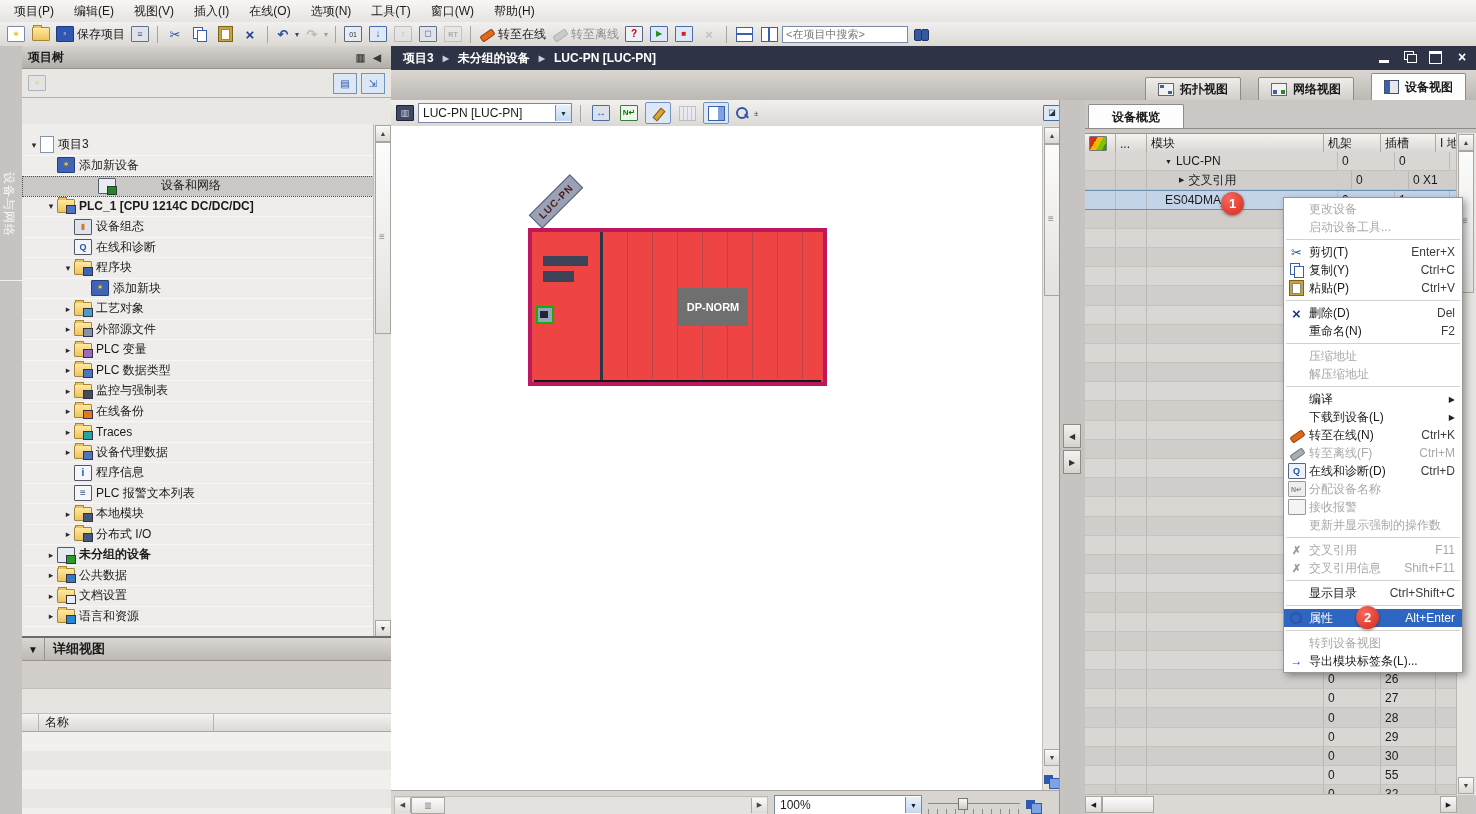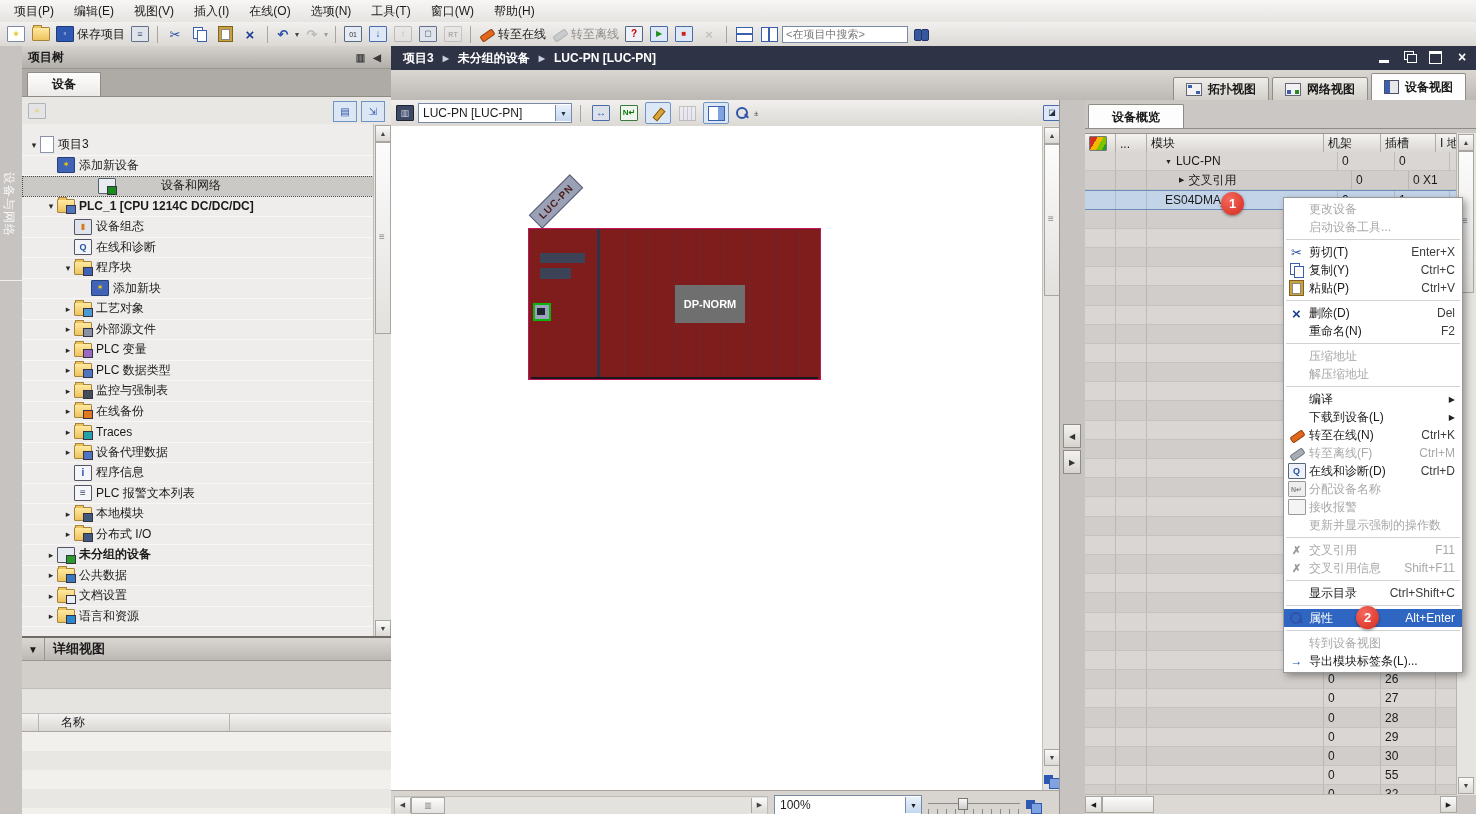--- a/index.html
+++ b/index.html
@@ -80,52 +80,52 @@
   .sbbtn{position:absolute;left:1px;width:14px;height:15px;background:linear-gradient(#fafafa,#dcd9d5);border:1px solid #a9a5a0;font-size:7px;color:#444;display:flex;align-items:center;justify-content:center;}
   .sbthumb{position:absolute;left:1px;width:14px;background:linear-gradient(#fcfcfc,#e3e1de);border:1px solid #a9a5a0;}
   .sbthumb::after{content:"≡";position:absolute;left:3px;top:50%;margin-top:-7px;color:#888;font-size:10px;}
   
   #dv{position:absolute;left:0;right:0;bottom:0;height:176px;border-top:2px solid #6f6b66;background:#e9e7e4;}
   .dv-title{height:22px;background:linear-gradient(#dad7d3,#bcb8b3);display:flex;align-items:center;font-weight:bold;font-size:13px;border-bottom:1px solid #9a958f;}
   .dv-chev{width:22px;text-align:center;font-size:10px;border-right:1px solid #9a958f;align-self:stretch;display:flex;align-items:center;justify-content:center;}
   .dv-title .t{padding-left:8px;}
   .dv-band1{height:27px;background:#d2cfcb;border-bottom:1px solid #c2beb9;}
   .dv-band2{height:24px;background:#e6e4e1;border-bottom:1px solid #c2beb9;}
-  .dv-head{height:17px;display:flex;background:linear-gradient(#f4f3f2,#dbd8d4);border-bottom:1px solid #a9a5a0;align-items:center;gap:16px;}
+  .dv-head{height:17px;display:flex;background:linear-gradient(#f4f3f2,#dbd8d4);border-bottom:1px solid #a9a5a0;align-items:center;}
   .dv-head .c0{width:16px;align-self:stretch;border-right:1px solid #b8b4ae;}
   .dv-head .c1{width:168px;padding-left:6px;align-self:stretch;display:flex;align-items:center;border-right:1px solid #b8b4ae;}
   .dv-rows{height:84px;background:repeating-linear-gradient(#f2f0ed 0 19px,#e9e7e4 19px 38px);}
   
   #crumb{left:391px;top:46px;right:0;height:24px;background:#2e3346;color:#fff;display:flex;align-items:center;padding-left:12px;gap:9px;font-weight:bold;}
   .crumb-sep{color:#c8cfdd;font-size:8px;}
   #winbtns{position:absolute;right:6px;top:4px;display:flex;gap:10px;align-items:center;}
   .wbtn{width:16px;height:14px;display:inline-flex;align-items:flex-end;justify-content:center;color:#fff;}
   .wb-min::after{content:"";width:10px;height:3px;background:#fff;margin-bottom:1px;}
   .wb-rest{position:relative;}
   .wb-rest::before{content:"";position:absolute;left:2px;top:1px;width:8px;height:7px;border:1px solid #fff;}
   .wb-rest::after{content:"";position:absolute;left:5px;top:4px;width:8px;height:7px;border:1px solid #fff;background:#2e3346;}
   .wb-menu{position:relative;}
   .wb-menu::before{content:"";position:absolute;left:1px;top:1px;width:11px;height:9px;border:1px solid #fff;border-top:3px solid #fff;}
   .wb-close{font-size:14px;font-weight:bold;align-items:center;}
   
   #tabsband{left:391px;top:70px;right:0;height:30px;background:linear-gradient(#dad7d3,#bcb8b3);border-bottom:1px solid #97938d;}
-  #vtabs{position:absolute;right:10px;bottom:-1px;display:flex;gap:3px;align-items:flex-end;}
+  #vtabs{position:absolute;right:10px;bottom:-1px;display:flex;gap:17px;align-items:flex-end;}
   .vtab{height:22px;display:flex;align-items:center;gap:6px;padding:0 12px;background:linear-gradient(#efede9,#d2cfca);border:1px solid #8f8b85;border-radius:2px 2px 0 0;font-weight:bold;white-space:nowrap;}
   .vtab.active{background:#fdfdfd;height:26px;border-bottom:1px solid #fdfdfd;}
   
   #devtb{left:391px;top:100px;width:668px;height:26px;background:linear-gradient(#f1f0ee,#dcd9d5);border-bottom:1px solid #a6a29c;display:flex;align-items:center;gap:4px;padding:0 5px;}
   .combo{width:152px;height:18px;background:#fff;border:1px solid #7a8aa5;display:flex;align-items:center;}
   .combo .v{flex:1;padding-left:4px;white-space:nowrap;overflow:hidden;}
   .combo .cb{width:15px;height:16px;background:linear-gradient(#eaf1fb,#c4d7f0);border-left:1px solid #7a8aa5;display:flex;align-items:center;justify-content:center;font-size:7px;color:#234;}
   .tgl{border:1px solid #6f94c4;background:#dce8f6;}
   #devtb .sp{flex:1;}
   
   #canvas{left:391px;top:126px;width:651px;height:664px;background:#fff;overflow:hidden;}
   .plate{position:absolute;left:136px;top:66px;width:56px;height:17px;transform:rotate(-45deg);background:#9aa0b6;border:1px solid #595f75;color:#4a1a12;font-weight:bold;font-size:10px;display:flex;align-items:center;justify-content:center;letter-spacing:1px;}
-  .mod{position:absolute;left:137px;top:102px;width:291px;height:150px;background:#7f1d1d;border:1px solid #be185d;}
+  .mod{position:absolute;left:137px;top:102px;width:291px;height:150px;background:#ef4444;border:4px solid #be185d;}
   .mod-head{position:absolute;left:0;top:0;width:68px;height:100%;border-right:3px solid #2e3447;}
   .bar1{position:absolute;left:11px;top:24px;width:45px;height:10px;background:#3d4357;}
   .bar2{position:absolute;left:11px;top:39px;width:31px;height:11px;background:#3d4357;}
   .port{position:absolute;left:4px;top:74px;width:14px;height:14px;border:2px solid #0bb40b;background:#9aa2bd;}
   .port::after{content:"";position:absolute;left:2px;top:3px;width:8px;height:7px;background:#1e2430;}
   .mod-slots{position:absolute;left:71px;top:0;right:0;bottom:3px;background:repeating-linear-gradient(90deg,transparent 0 24px,rgba(60,66,90,.28) 24px 25px);}
   .dpnorm{position:absolute;left:146px;top:56px;width:70px;height:38px;background:#6f6f6f;color:#fff;font-weight:bold;font-size:11px;display:flex;align-items:center;justify-content:center;}
   .mod-bottom{position:absolute;left:2px;right:2px;bottom:0;height:2px;background:#17181c;}
   
   #cvs{left:1042px;top:126px;width:17px;height:664px;background:#e6e4e1;border-left:1px solid #c4c0ba;}
@@ -317,25 +317,20 @@
     </div>
   </div>
 
   <div id="lp" class="abs">
     <div class="lp-title">
       <span>项目树</span>
       <span class="sp"></span>
       <span class="hic">▥</span>
       <span class="hic">◀</span>
     </div>
-    <div class="lp-tabs">
-      <div class="lp-tab">
-        <span>设备</span>
-      </div>
-    </div>
     <div class="lp-tools">
       <span class="icn tile" style="opacity:.4">
           <i class="g" style="color:#e8b800;font-size:9px">✶</i>
         </span>
       <span class="sp"></span>
       <span class="sqbtn">▤</span>
       <span class="sqbtn">⇲</span>
     </div>
     <div id="tree">
         <div class="trow" style="padding-left: 6px;">

